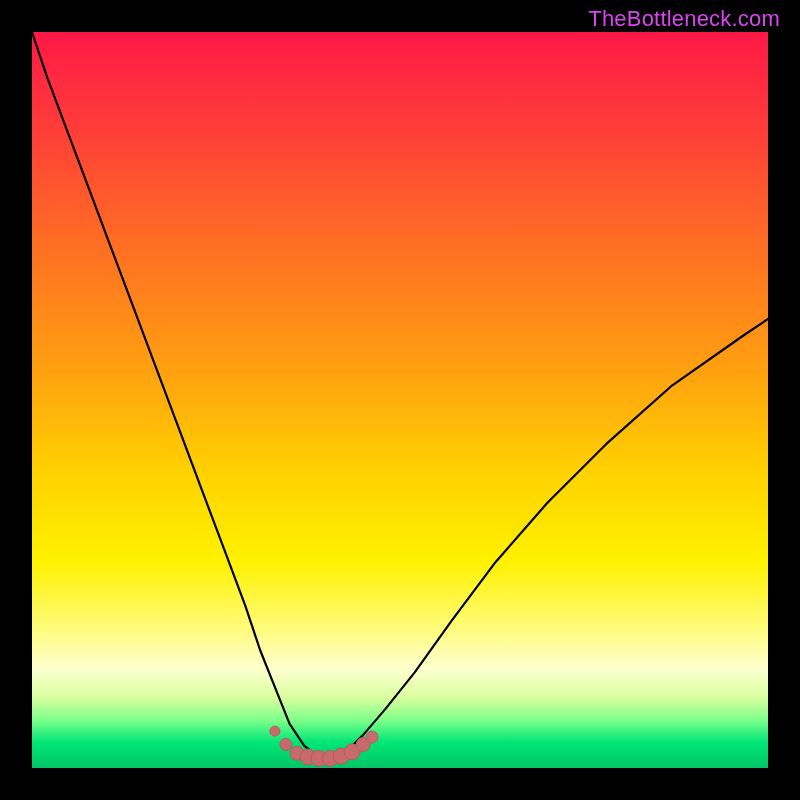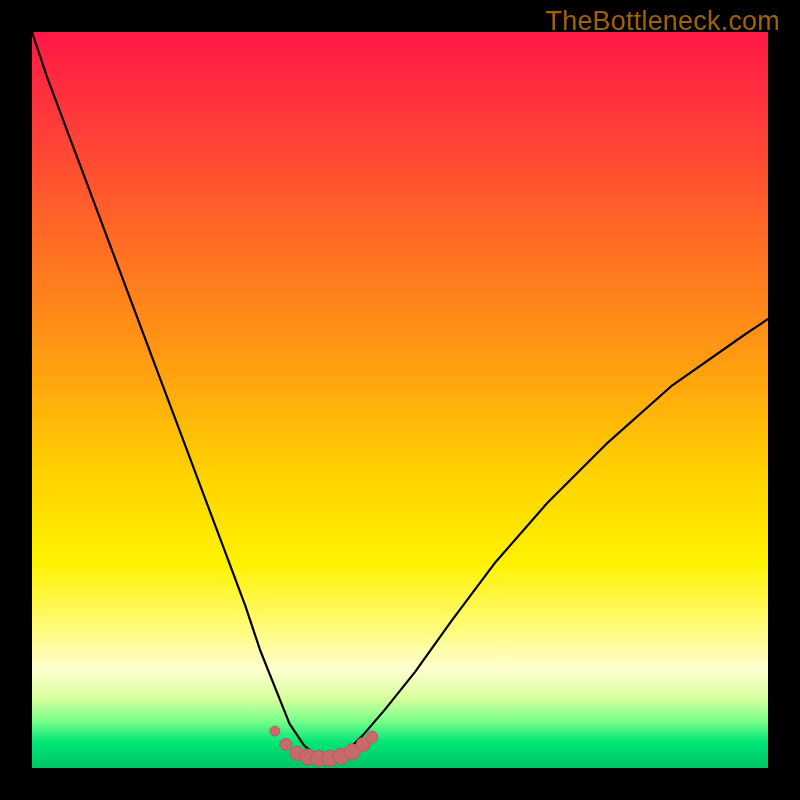--- a/index.html
+++ b/index.html
@@ -24,22 +24,22 @@
     top: 32px;
     left: 32px;
     width: 736px;
     height: 736px;
     overflow: hidden;
   }
   .watermark {
     position: absolute;
     top: 6px;
     right: 20px;
-    color: #a16207;
-    font-size: 27px;
+    color: #d946ef;
+    font-size: 22px;
     letter-spacing: 0.2px;
     font-weight: 400;
   }
   svg { display: block; }
 </style>
 </head>
 <body>
 
 <div class="frame">
 

